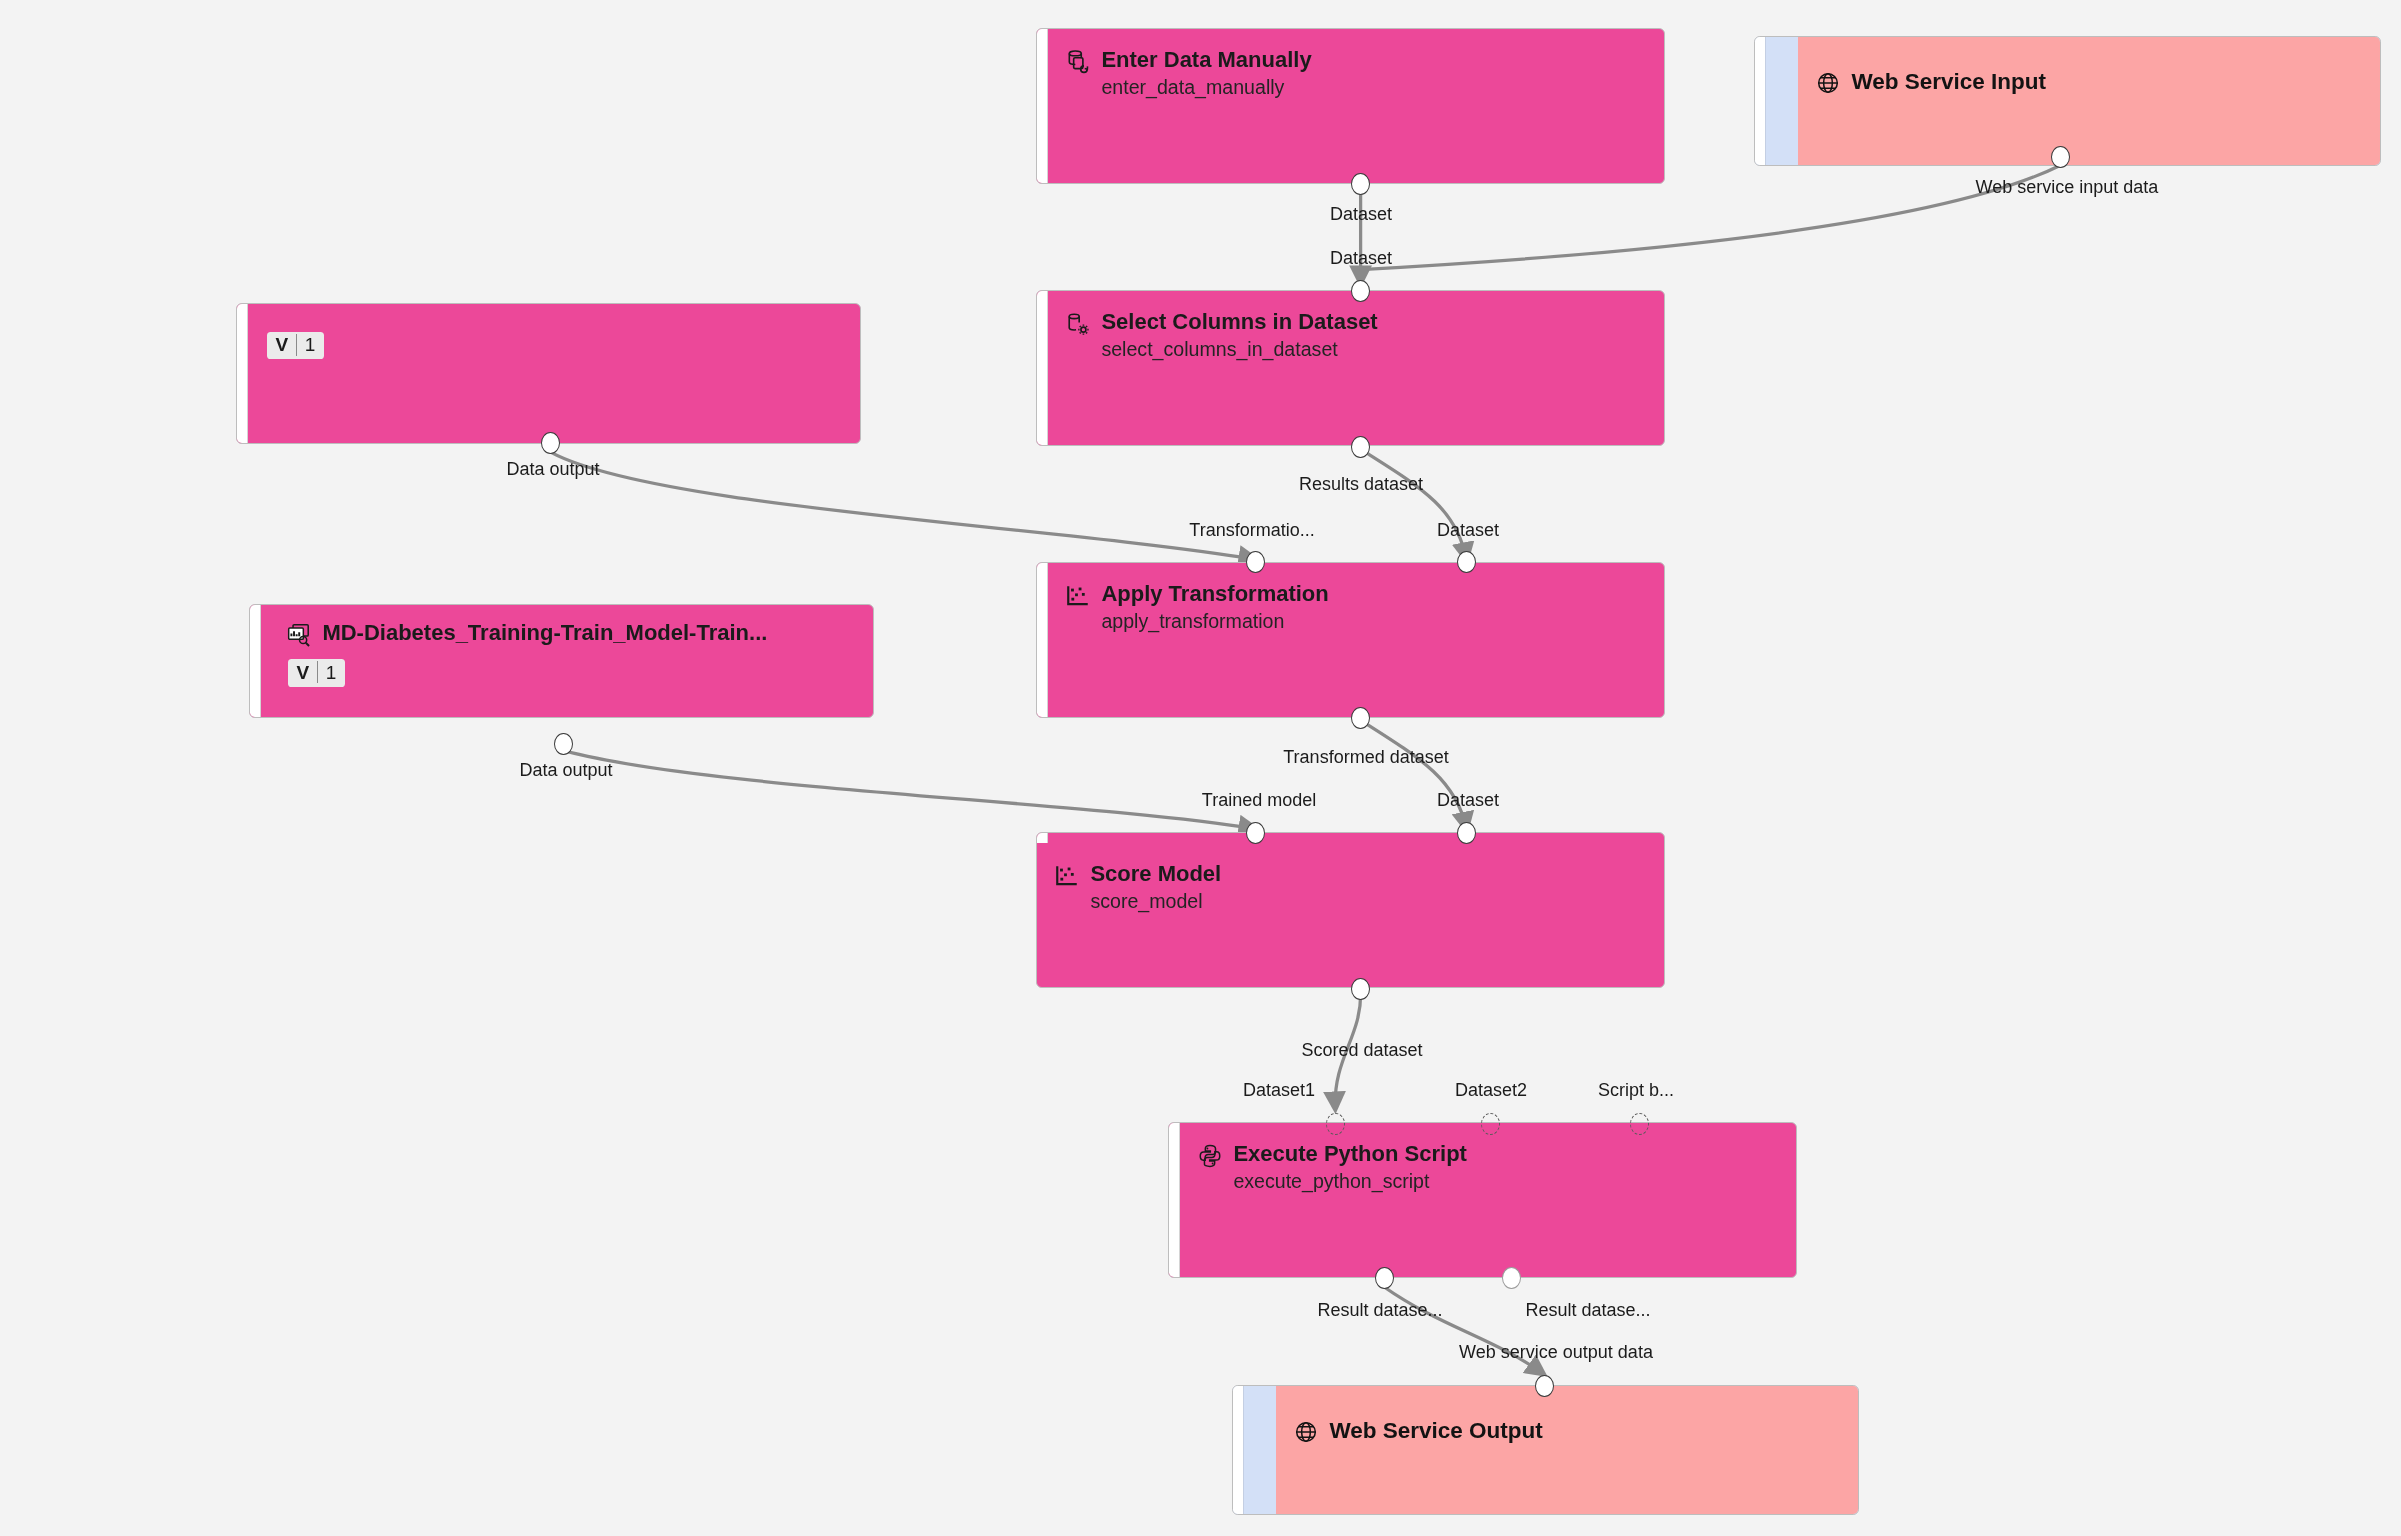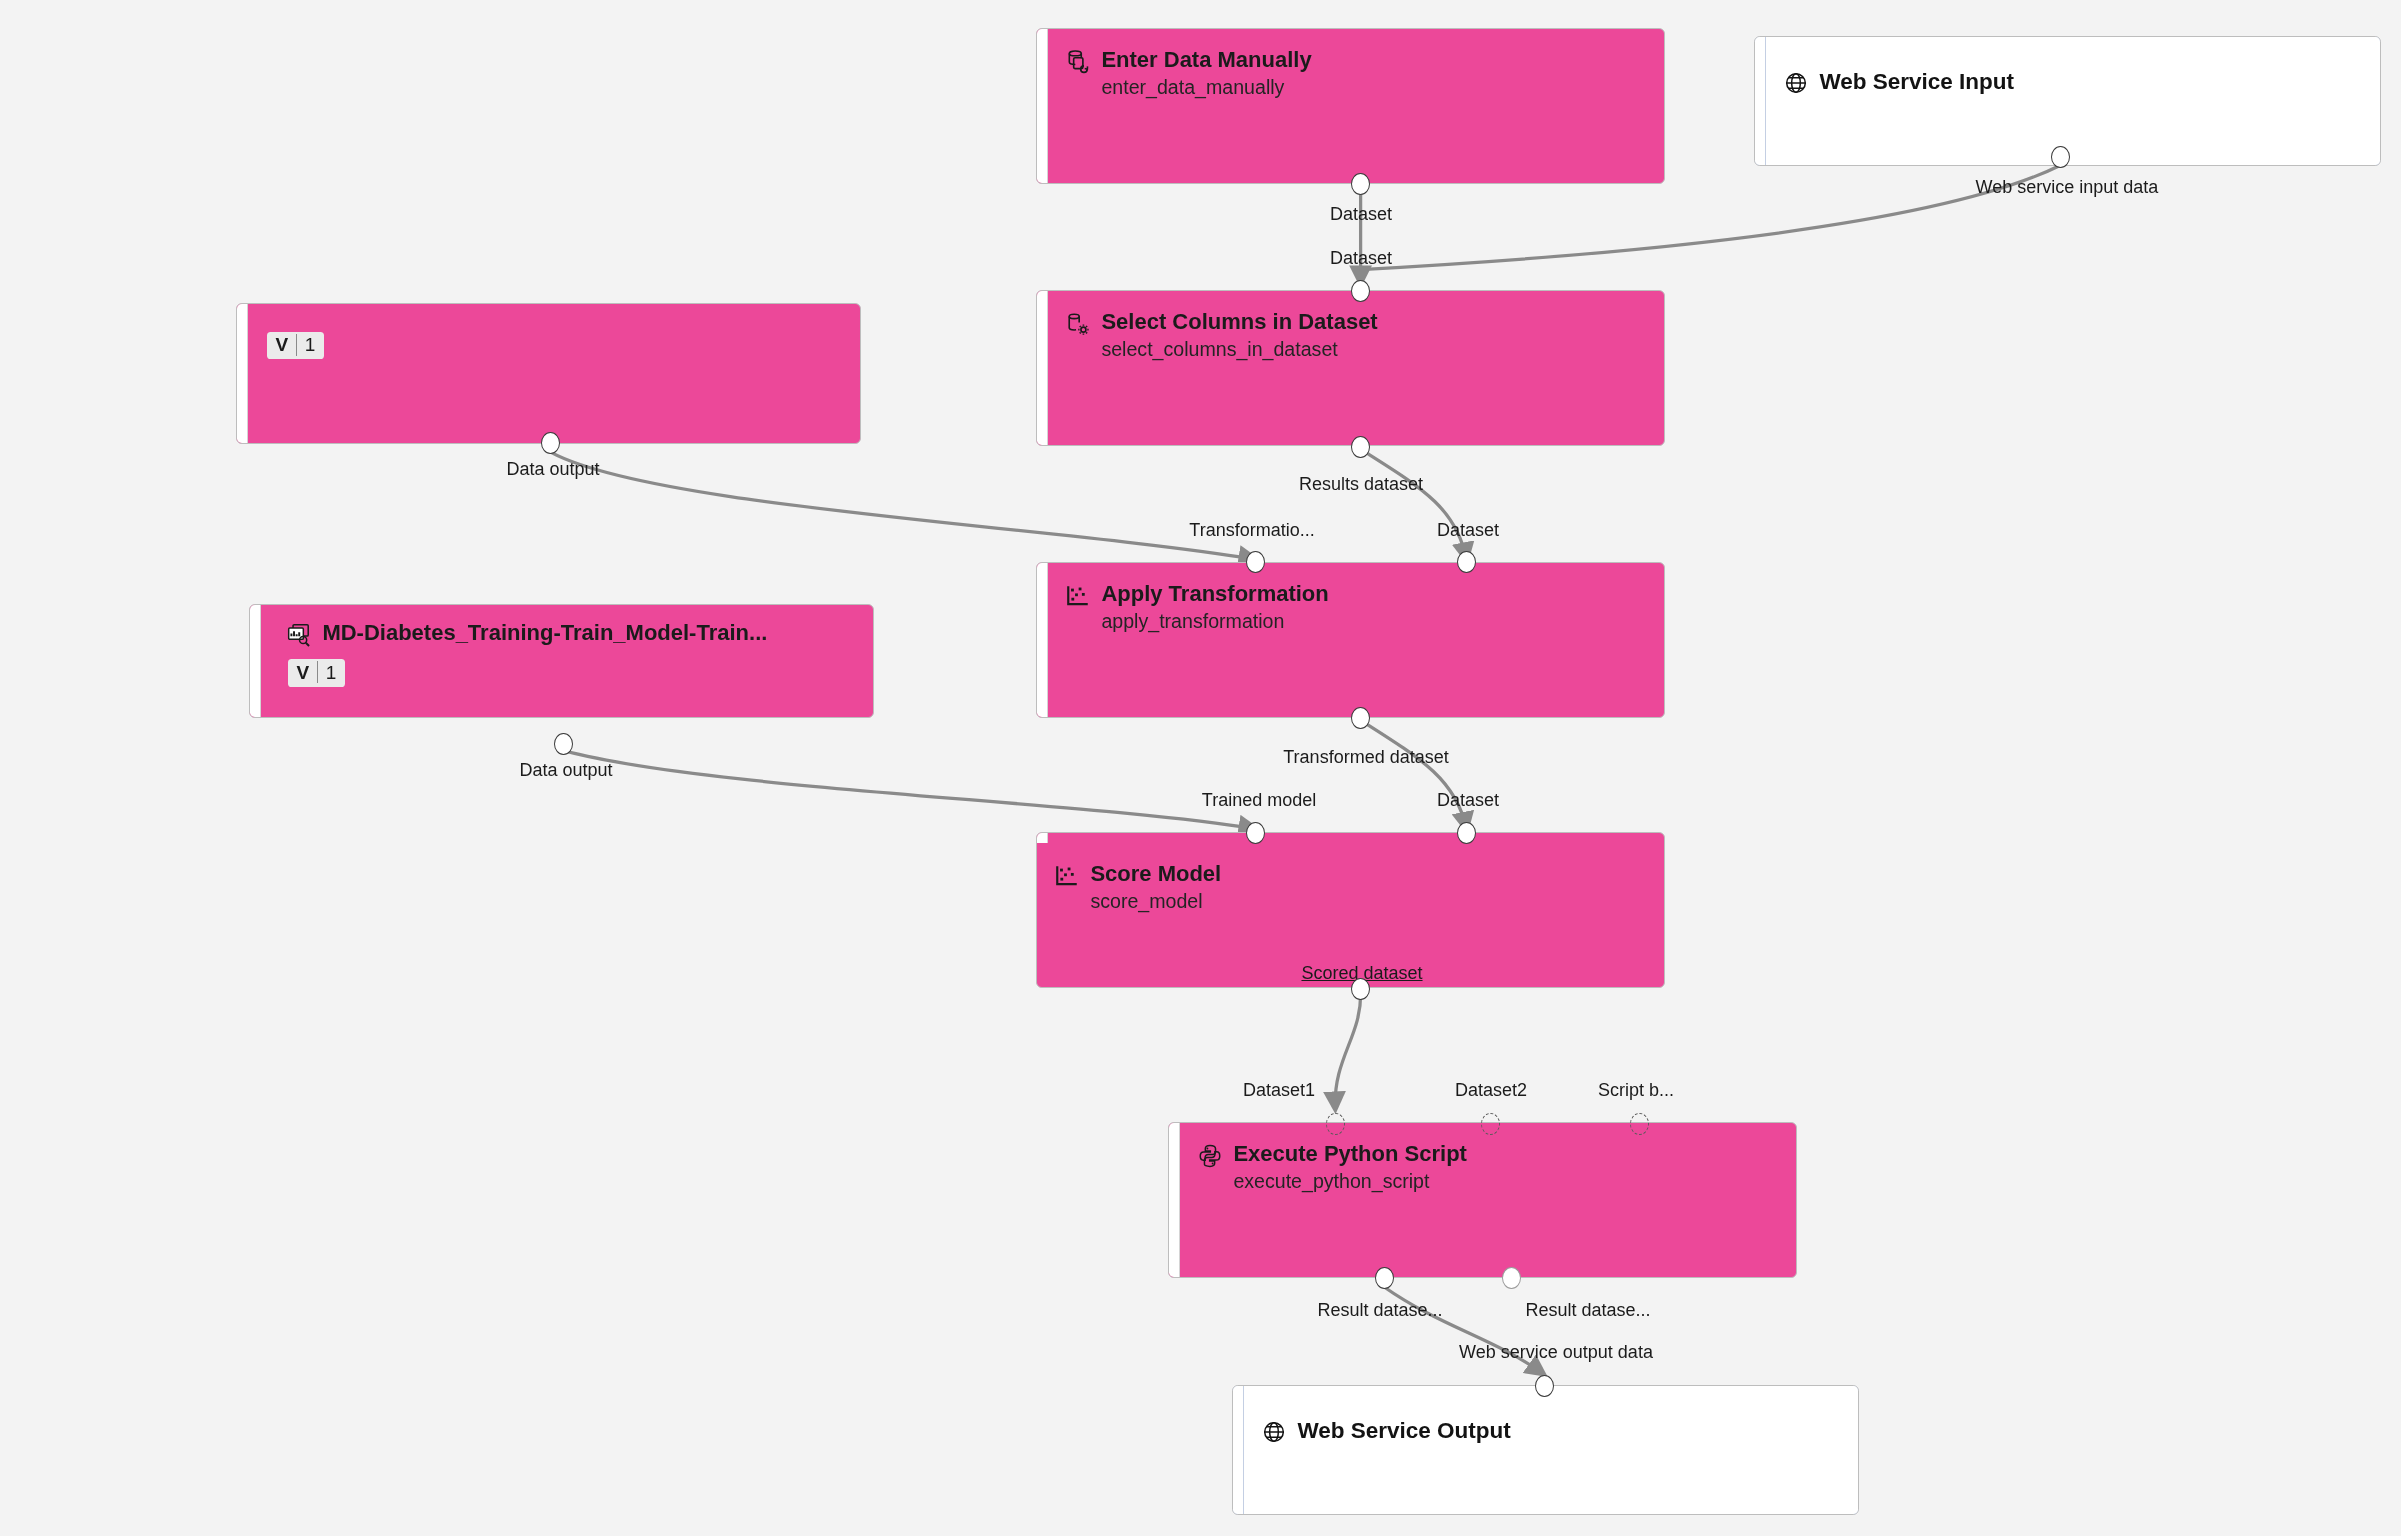--- a/index.html
+++ b/index.html
@@ -51,24 +51,25 @@
   .node .body {
     flex: 1 1 auto;
     position: relative;
     padding: 19px 16px 0 17.4px;
     min-width: 0;
   }
   .node.webservice {
     background: #d3e0f7;
   }
   .node.webservice .body {
-    background: #ffffff;
+    background: #fca5a5;
     display: flex;
     align-items: flex-start;
     padding-top: 32px;
+    margin-left: 32px;
   }
   .node.webservice .accent {
     background: #ffffff;
     border-right: 0.7px solid #c4cfe3;
   }
   .title-row {
     display: flex;
     align-items: flex-start;
     gap: 10px;
   }
@@ -416,21 +417,21 @@
   <div class="port-label center" style="left:1468px; top:521px;">Dataset</div>
 
   <div class="port-label center" style="left:566px; top:761px;">Data output</div>
 
   <div class="port-label center" style="left:1366px; top:748px;">Transformed dataset</div>
 
   <div class="port-label center" style="left:1259px; top:791px;">Trained model</div>
 
   <div class="port-label center" style="left:1468px; top:791px;">Dataset</div>
 
-  <div class="port-label center" style="left:1362px; top:964px;text-decoration:underline;">Scored dataset</div>
+  <div class="port-label center" style="left:1362px; top:1041px;">Scored dataset</div>
 
   <div class="port-label center" style="left:1279px; top:1081px;">Dataset1</div>
 
   <div class="port-label center" style="left:1491px; top:1081px;">Dataset2</div>
 
   <div class="port-label center" style="left:1636px; top:1081px;">Script b...</div>
 
   <div class="port-label center" style="left:1380px; top:1301px;">Result datase...</div>
 
   <div class="port-label center" style="left:1588px; top:1301px;">Result datase...</div>

